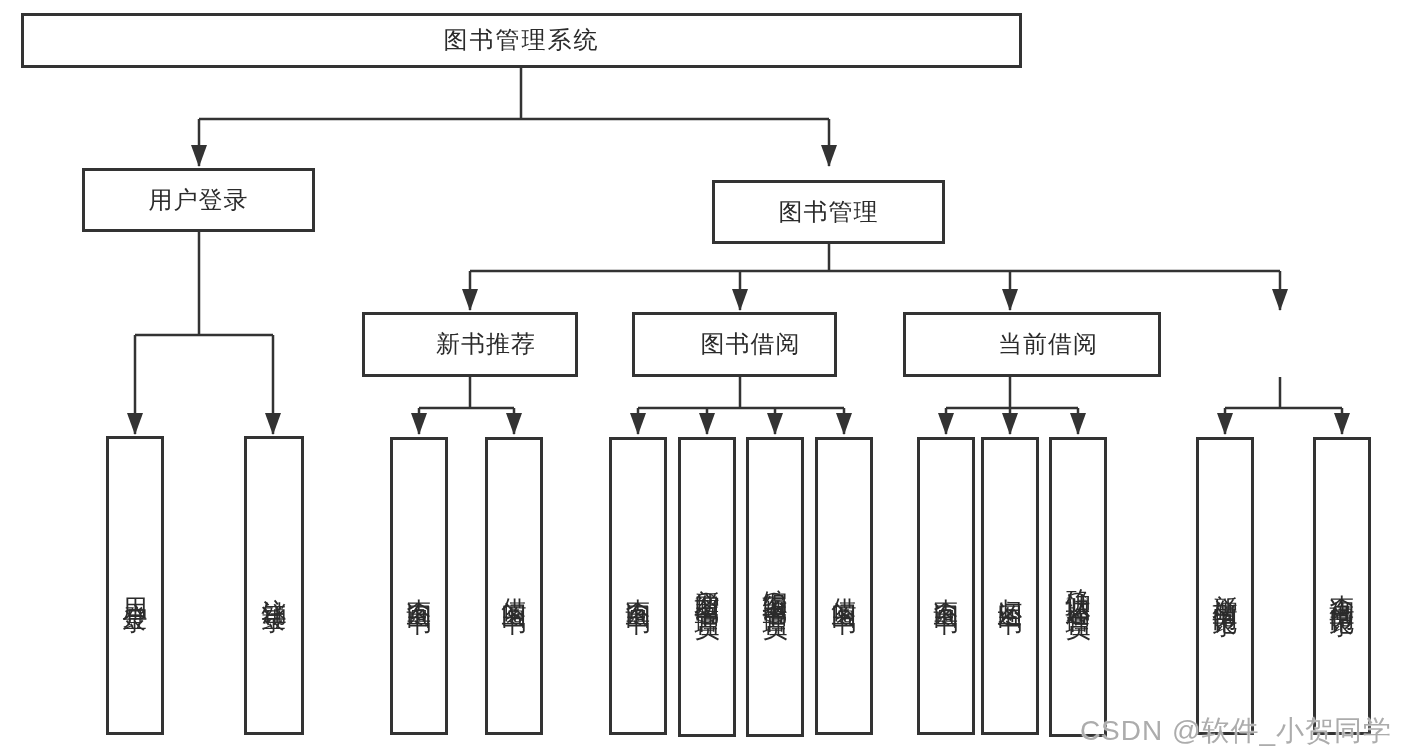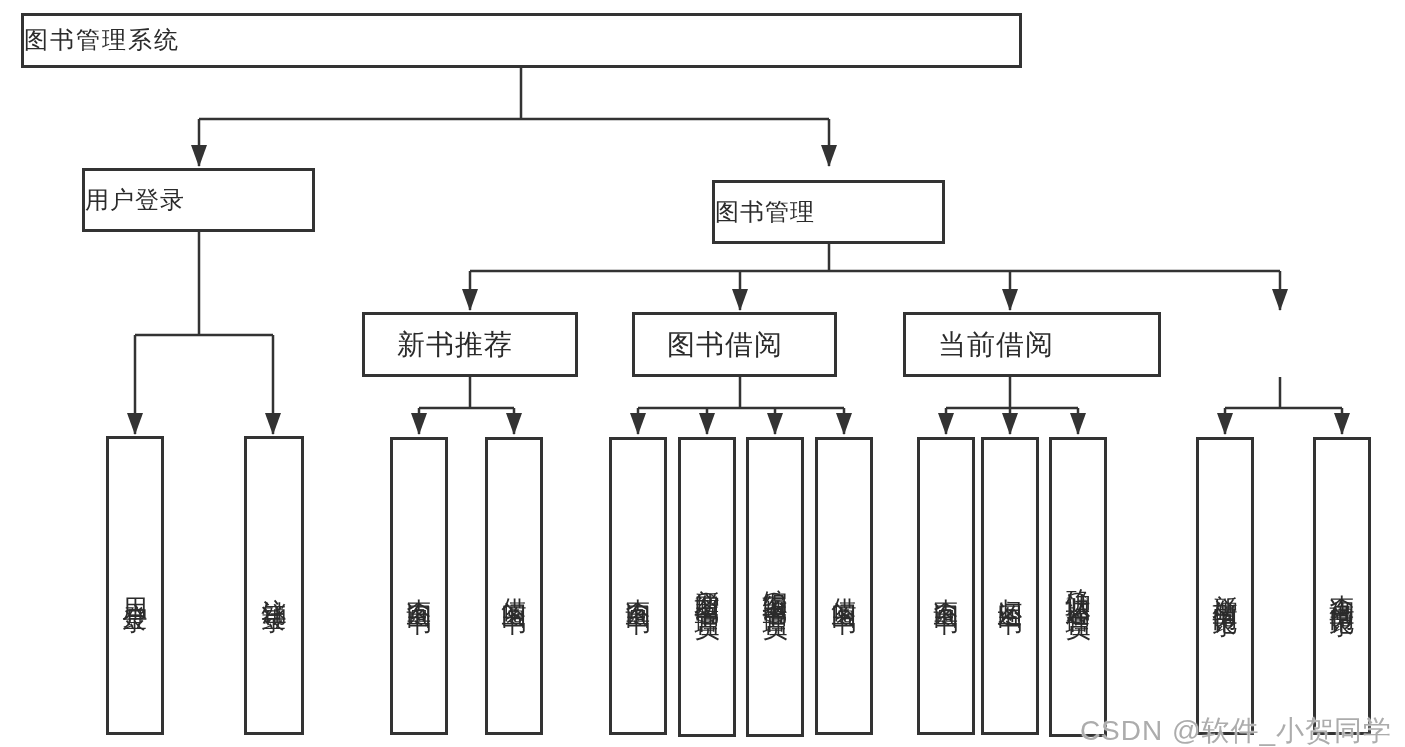--- a/index.html
+++ b/index.html
@@ -18,30 +18,31 @@
   .lines {
     position: absolute;
     left: 0; top: 0;
     width: 1405px; height: 747px;
   }
 
   .box {
     position: absolute;
     display: flex;
     align-items: center;
+    justify-content: center;
     border: 3px solid #333333;
     background: #ffffff;
     color: #2b2b2b;
     text-align: center;
     line-height: 1.2;
   }
 
   .box-root  { font-size: 24px; letter-spacing: 2px; }
   .box-l2    { font-size: 24px; letter-spacing: 1px; }
-  .box-l3    { font-size: 28px; letter-spacing: 1px; padding-left: 32px; }
+  .box-l3    { font-size: 24px; letter-spacing: 1px; padding-left: 32px; }
 
   .vbox {
     position: absolute;
     display: flex;
     align-items: center;
     justify-content: center;
     border: 3px solid #333333;
     background: #ffffff;
     color: #2b2b2b;
   }

